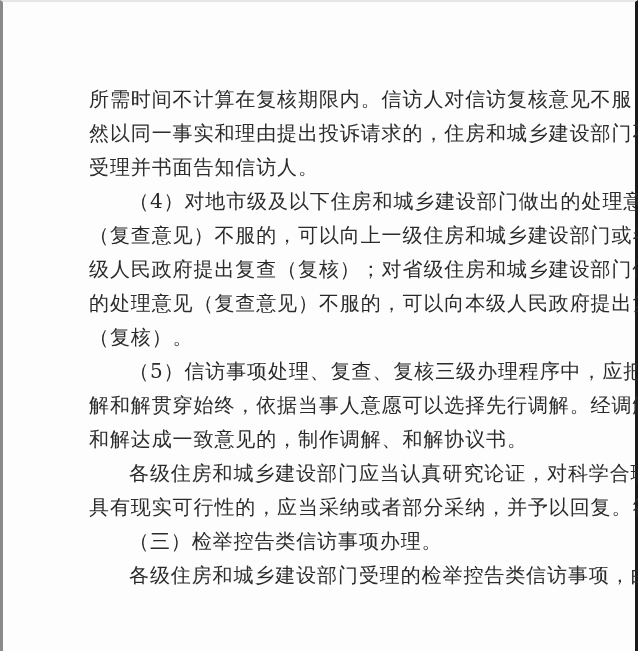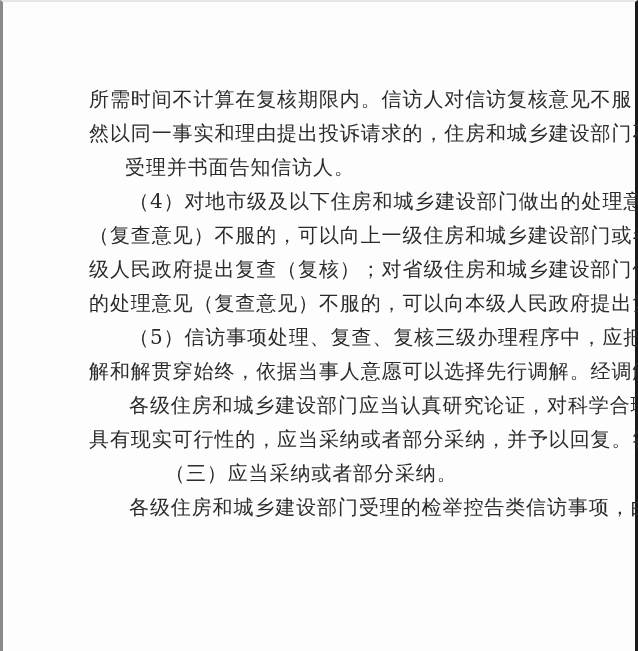--- a/index.html
+++ b/index.html
@@ -38,21 +38,20 @@
     .line {
       height: 34px;
       line-height: 34px;
       white-space: nowrap;
       overflow: visible;
       text-align: justify;
       text-align-last: justify;
     }
     .line.last {
       text-align-last: left;
-      margin-left: 36px;
     }
     .indent {
       padding-left: 40px;
     }
   </style>
 </head>
 <body>
 
 <div class="page">
   <div class="content">
@@ -61,35 +60,37 @@
       <div class="line">所需时间不计算在复核期限内。信访人对信访复核意见不服，仍</div>
       <div class="line">然以同一事实和理由提出投诉请求的，住房和城乡建设部门不再</div>
       <div class="line last">受理并书面告知信访人。</div>
     </div>
 
     <div>
       <div class="line indent">（4）对地市级及以下住房和城乡建设部门做出的处理意见</div>
       <div class="line">（复查意见）不服的，可以向上一级住房和城乡建设部门或者本</div>
       <div class="line">级人民政府提出复查（复核）；对省级住房和城乡建设部门做出</div>
       <div class="line">的处理意见（复查意见）不服的，可以向本级人民政府提出复查</div>
+      <div class="line last">（复核）。</div>
     </div>
 
     <div>
       <div class="line indent">（5）信访事项处理、复查、复核三级办理程序中，应把调</div>
       <div class="line">解和解贯穿始终，依据当事人意愿可以选择先行调解。经调解、</div>
+      <div class="line last">和解达成一致意见的，制作调解、和解协议书。</div>
     </div>
 
 
     <div>
       <div class="line indent">各级住房和城乡建设部门应当认真研究论证，对科学合理、</div>
       <div class="line">具有现实可行性的，应当采纳或者部分采纳，并予以回复。符合</div>
     </div>
 
     <div>
-      <div class="line indent last">（三）应当采纳或者部分采纳。</div>
+      <div class="line indent last">（三）检举控告类信访事项办理。</div>
     </div>
 
     <div>
       <div class="line indent">各级住房和城乡建设部门受理的检举控告类信访事项，由对</div>
 
     </div>
 
   </div>
 </div>
 

